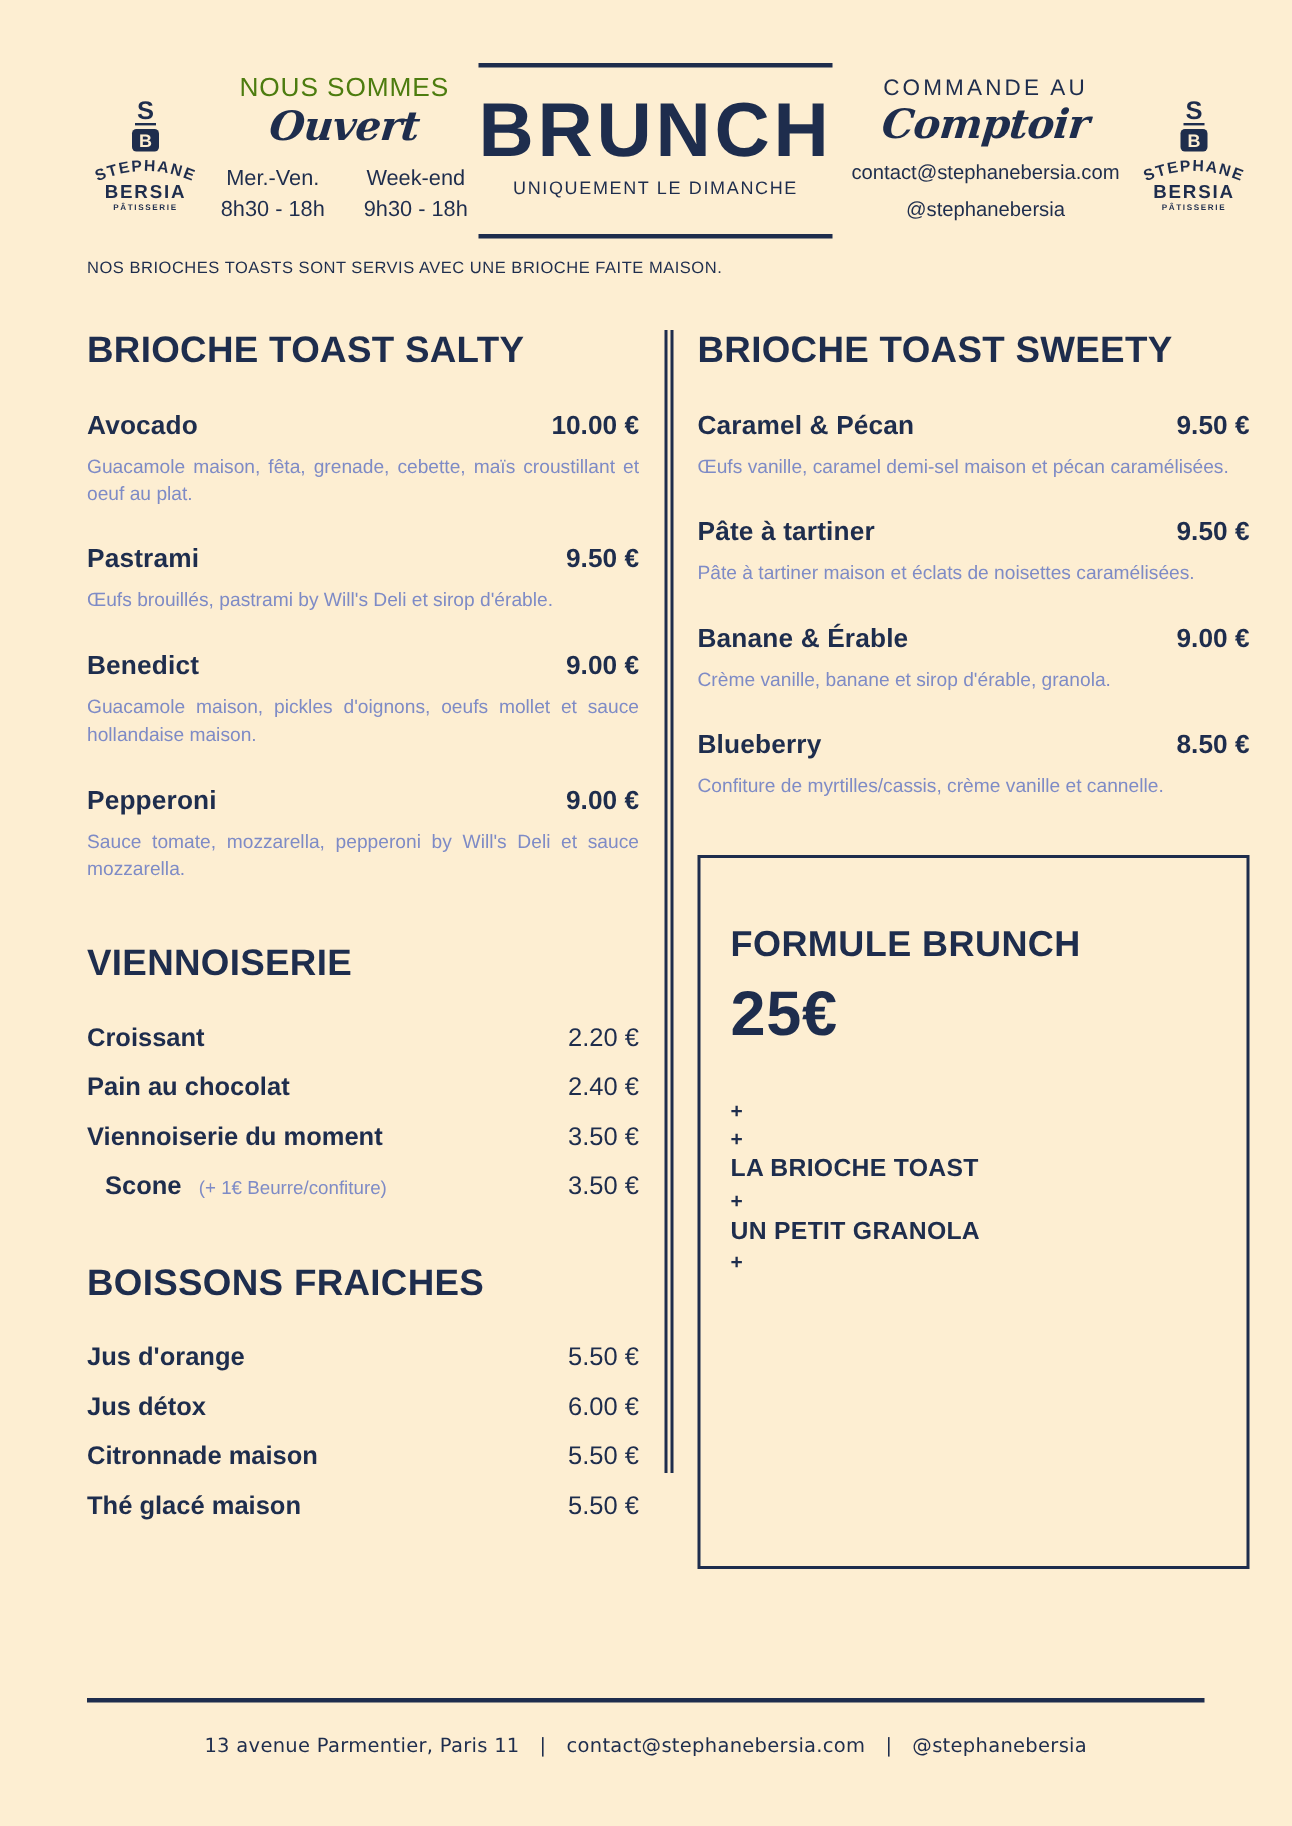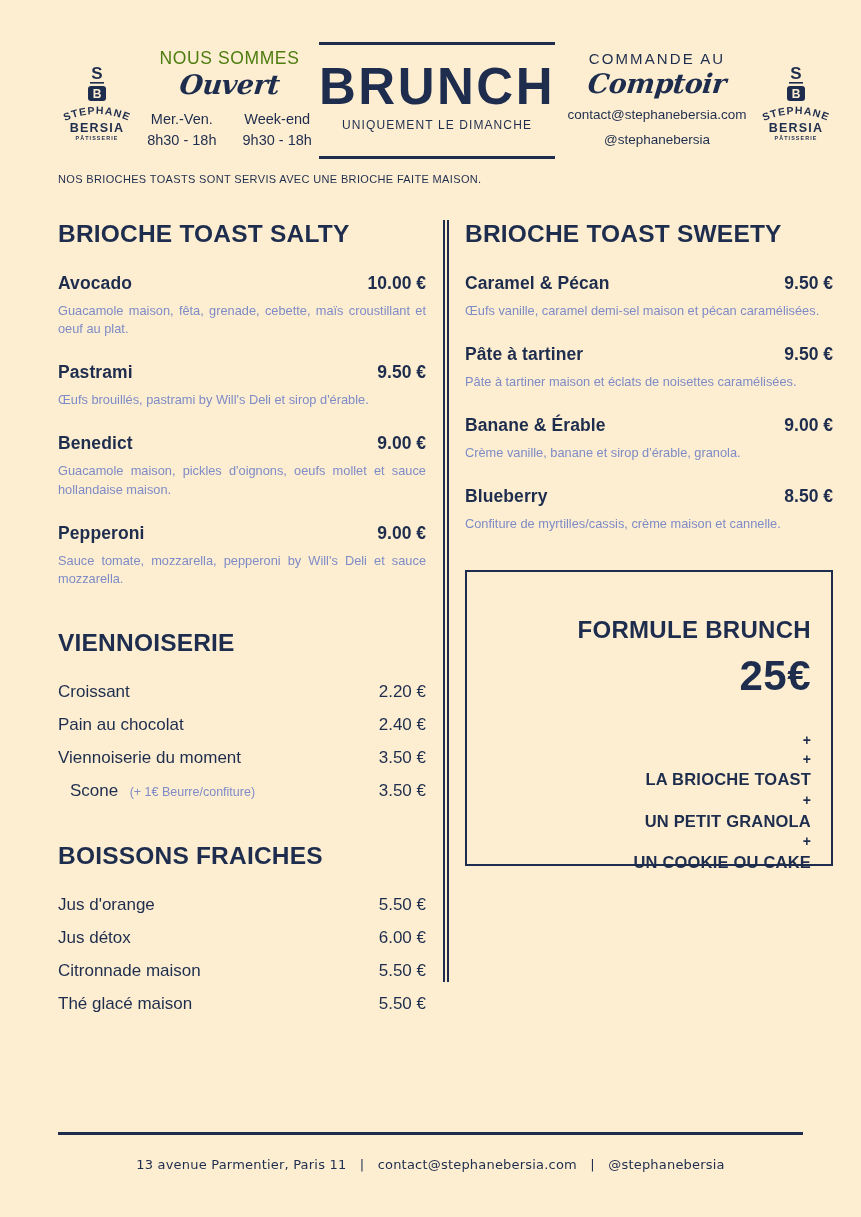--- a/index.html
+++ b/index.html
@@ -201,21 +201,21 @@
   
   .plist-row {
     display: flex;
     justify-content: space-between;
     align-items: baseline;
     margin-bottom: 13px;
   }
   .plist-row:last-child { margin-bottom: 0; }
   .plist-name {
     font-size: 17px;
-    font-weight: 400;
+    font-weight: 700;
     color: #1E2D4D;
   }
   .plist-name.indent { padding-left: 12px; }
   .plist-note {
     font-size: 12.5px;
     font-weight: 400;
     color: #7E8BC6;
     margin-left: 7px;
   }
   .plist-price {
@@ -223,22 +223,22 @@
     font-weight: 400;
     color: #1E2D4D;
     white-space: nowrap;
   }
 
   
   .formule {
     margin-top: 36px;
     border: 2px solid #1E2D4D;
     padding: 44px 20px 40px;
-    text-align: right;
-    height: 296px;
+    text-align: left;
+    height: 476px;
   }
   .formule-title {
     font-size: 24px;
     font-weight: 700;
     letter-spacing: 0.3px;
   }
   .formule-price {
     font-size: 42px;
     font-weight: 700;
     letter-spacing: 0.5px;
@@ -467,35 +467,34 @@
             <span class="item-name">Banane &amp; Érable</span>
             <span class="item-price">9.00 €</span>
           </div>
           <div class="item-desc">Crème vanille, banane et sirop d'érable, granola.</div>
         </div>
         <div class="item">
           <div class="item-head">
             <span class="item-name">Blueberry</span>
             <span class="item-price">8.50 €</span>
           </div>
-          <div class="item-desc">Confiture de myrtilles/cassis, crème maison et cannelle.</div>
+          <div class="item-desc">Confiture de myrtilles/cassis, crème vanille et cannelle.</div>
         </div>
       </div>
 
       <div class="formule">
         <div class="formule-title">FORMULE BRUNCH</div>
         <div class="formule-price">25€</div>
         <div class="formule-lines">
           <div class="formule-plus">+</div>
           <div class="formule-plus">+</div>
           <div class="formule-line">LA BRIOCHE TOAST</div>
           <div class="formule-plus">+</div>
           <div class="formule-line">UN PETIT GRANOLA</div>
           <div class="formule-plus">+</div>
-          <div class="formule-line">UN COOKIE OU CAKE</div>
         </div>
       </div>
     </div>
   </div>
 
   <div class="footer">
     <div class="footer-rule"></div>
     <div class="footer-text">
       <span>13 avenue Parmentier, Paris 11</span>
       <span class="footer-bar">|</span>

